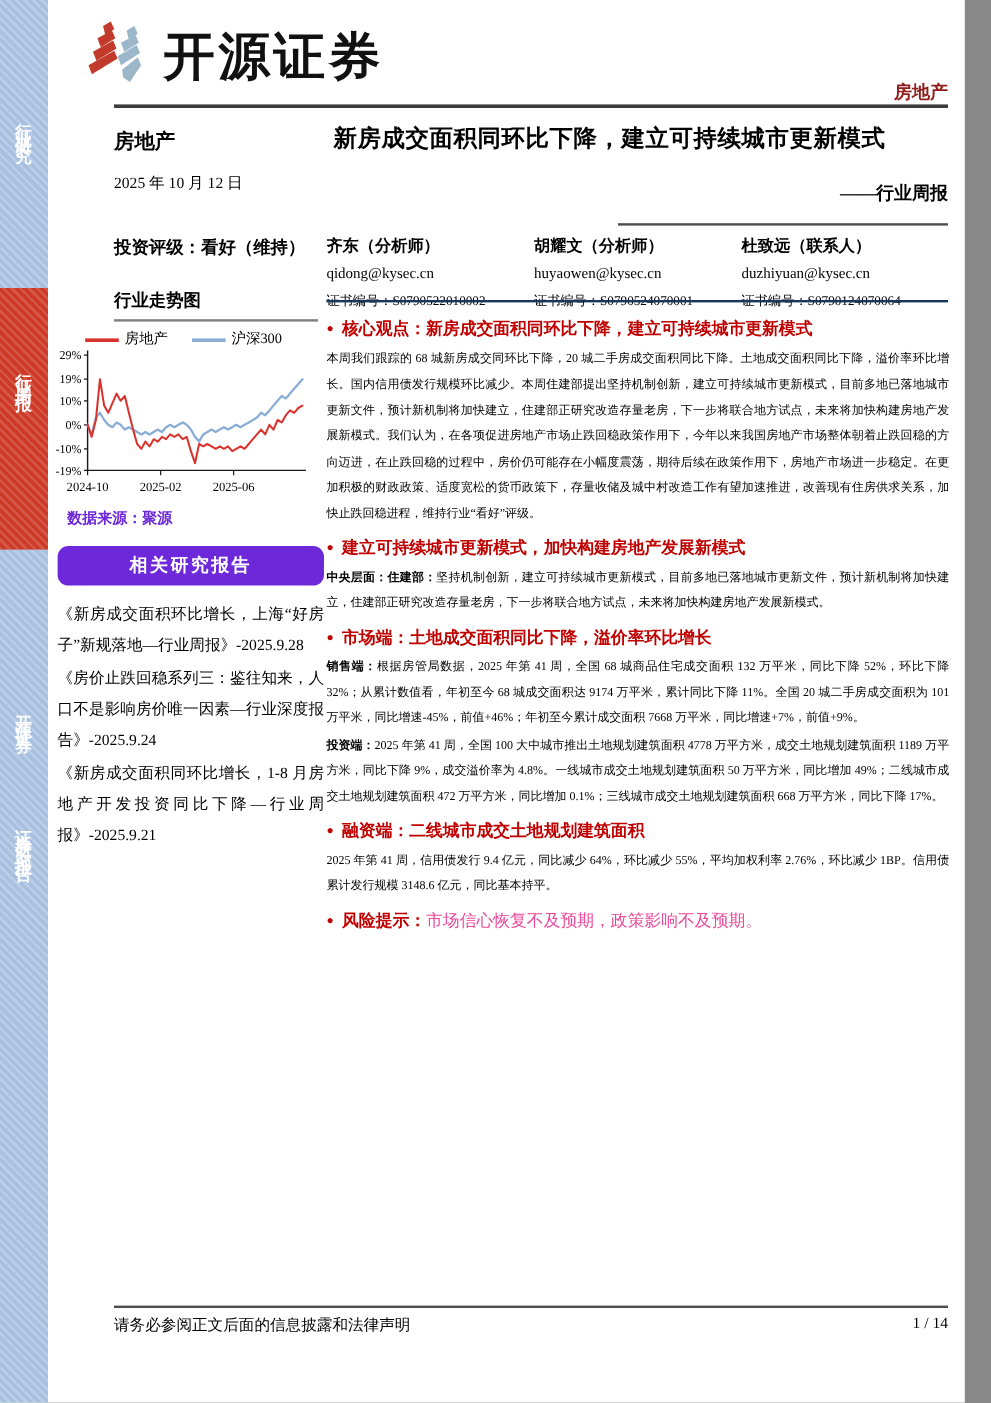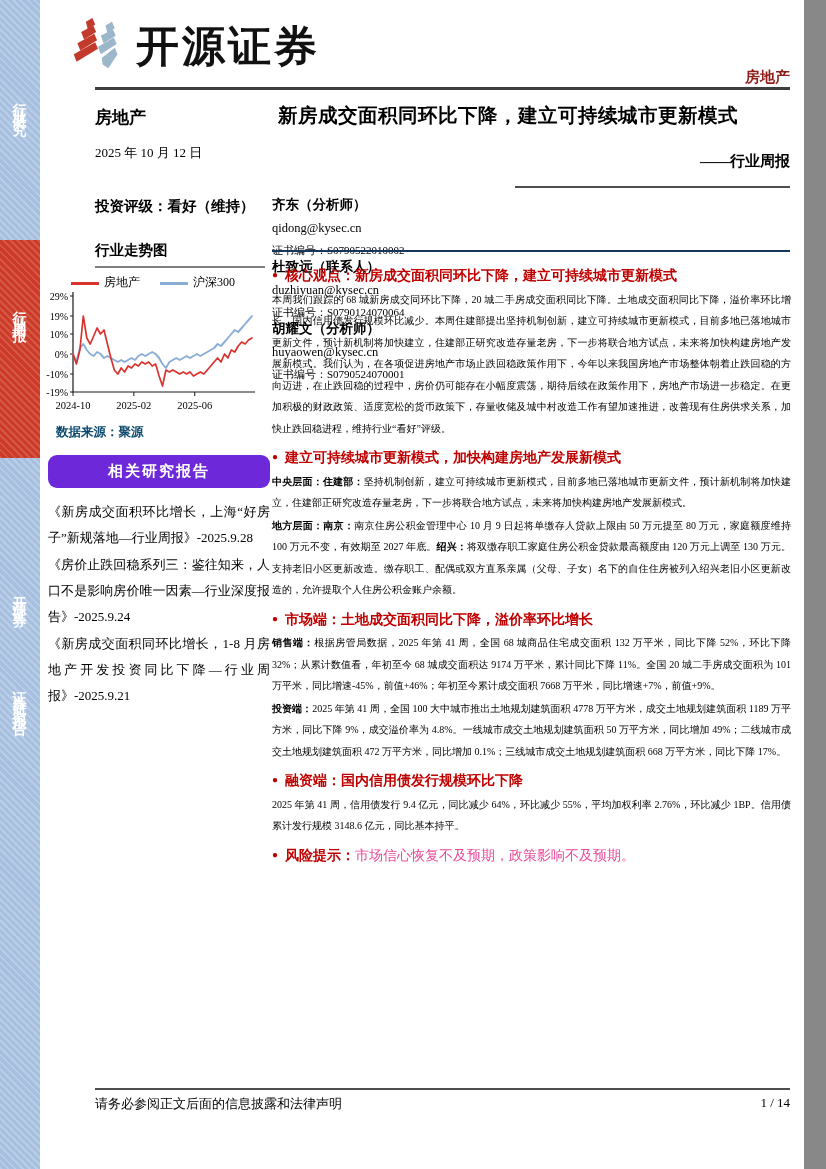--- a/index.html
+++ b/index.html
@@ -29,28 +29,28 @@
   .doc-subtitle{position:absolute;left:278px;top:152px;width:512px;text-align:right;font-size:15px;font-weight:bold;}
   .subtitle-rule{position:absolute;left:515px;top:186px;width:275px;height:2px;background:#4d4d4d;}
   
   .rating{position:absolute;left:95px;top:197px;font-size:14.5px;font-weight:bold;}
   .trend-title{position:absolute;left:95px;top:241px;font-size:14.5px;font-weight:bold;}
   .trend-rule{position:absolute;left:95px;top:266px;width:170px;height:2px;background:#7f7f7f;}
   .legend{position:absolute;left:44px;top:274px;width:218px;display:flex;justify-content:center;gap:20px;
           align-items:center;font-size:12px;}
   .legend .sw{display:inline-block;width:28px;height:3px;margin-right:5px;vertical-align:middle;}
   .trend-chart{position:absolute;left:42px;top:288px;}
-  .chart-source{position:absolute;left:56px;top:424px;font-size:12.5px;font-weight:bold;color:#0c4a6e;}
+  .chart-source{position:absolute;left:56px;top:424px;font-size:12.5px;font-weight:bold;color:#6d28d9;}
   .badge{position:absolute;left:48px;top:455px;width:222px;height:33px;background:#6d28d9;border-radius:9px;
          color:#fff;font-weight:bold;font-size:15px;display:flex;align-items:center;justify-content:center;
          font-family:"Liberation Sans",sans-serif;letter-spacing:2px;}
   .reports{position:absolute;left:48px;top:499px;width:222px;font-size:13px;line-height:26px;text-align:justify;}
   .reports .rpt{margin:0 0 1px 0;cursor:pointer;}
   
-  .analysts{position:absolute;left:272px;top:196px;width:519px;display:flex;flex-direction:column;}
+  .analysts{position:absolute;left:272px;top:196px;width:519px;display:flex;}
   .an{width:175px;}
   .an-name{font-weight:bold;font-size:13.5px;margin-bottom:7px;}
   .an-email{font-size:12.5px;margin-bottom:7px;}
   .an-cert{font-size:11px;}
   .analyst-rule{position:absolute;left:272px;top:250px;width:518px;height:2px;background:#17375e;}
   
   .main{position:absolute;left:272px;top:257px;width:519px;}
   .sec-h{color:#c00000;font-weight:bold;font-size:14px;margin:8px 0 3px 0;line-height:20px;}
   .sec-h .dot{font-size:10px;margin-right:7px;vertical-align:1.5px;}
   .sec-h .tail{color:#ec4899;font-weight:normal;}
@@ -143,46 +143,45 @@
     <p class="rpt">《新房成交面积同环比增长，1-8 月房地产开发投资同比下降—行业周报》-2025.9.21</p>
   </div>
 
   <div class="analysts">
     <div class="an">
       <div class="an-name">齐东（分析师）</div>
       <div class="an-email">qidong@kysec.cn</div>
       <div class="an-cert">证书编号：S0790522010002</div>
     </div>
     <div class="an">
+      <div class="an-name">胡耀文（分析师）</div>
+      <div class="an-email">huyaowen@kysec.cn</div>
+      <div class="an-cert">证书编号：S0790524070001</div>
+    </div>
+    <div class="an">
       <div class="an-name">杜致远（联系人）</div>
       <div class="an-email">duzhiyuan@kysec.cn</div>
       <div class="an-cert">证书编号：S0790124070064</div>
-    </div>
-    <div class="an">
-      <div class="an-name">胡耀文（分析师）</div>
-      <div class="an-email">huyaowen@kysec.cn</div>
-      <div class="an-cert">证书编号：S0790524070001</div>
     </div>
   </div>
   <div class="analyst-rule"></div>
 
   <div class="main">
 
     <div class="sec-h"><span class="dot">●</span><span>核心观点：新房成交面积同环比下降，建立可持续城市更新模式</span></div>
     <p class="para"><span>本周我们跟踪的 68 城新房成交同环比下降，20 城二手房成交面积同比下降。土地成交面积同比下降，溢价率环比增长。国内信用债发行规模环比减少。本周住建部提出坚持机制创新，建立可持续城市更新模式，目前多地已落地城市更新文件，预计新机制将加快建立，住建部正研究改造存量老房，下一步将联合地方试点，未来将加快构建房地产发展新模式。我们认为，在各项促进房地产市场止跌回稳政策作用下，今年以来我国房地产市场整体朝着止跌回稳的方向迈进，在止跌回稳的过程中，房价仍可能存在小幅度震荡，期待后续在政策作用下，房地产市场进一步稳定。在更加积极的财政政策、适度宽松的货币政策下，存量收储及城中村改造工作有望加速推进，改善现有住房供求关系，加快止跌回稳进程，维持行业“看好”评级。</span></p>
 
     <div class="sec-h"><span class="dot">●</span><span>建立可持续城市更新模式，加快构建房地产发展新模式</span></div>
     <p class="para"><span class="b">中央层面：住建部：</span><span>坚持机制创新，建立可持续城市更新模式，目前多地已落地城市更新文件，预计新机制将加快建立，住建部正研究改造存量老房，下一步将联合地方试点，未来将加快构建房地产发展新模式。</span></p>
-    <p class="para"><span class="b">地方层面：南京：</span><span>南京住房公积金管理中心 10 月 9 日起将单缴存人贷款上限由 50 万元提至 80 万元，家庭额度维持 100 万元不变，有效期至 2027 年底。</span><span class="b">绍兴：</span><span>将双缴存职工家庭住房公积金贷款最高额度由 120 万元上调至 130 万元。支持老旧小区更新改造。缴存职工、配偶或双方直系亲属（父母、子女）名下的自住住房被列入绍兴老旧小区更新改造的，允许提取个人住房公积金账户余额。</span></p>
 
     <div class="sec-h"><span class="dot">●</span><span>市场端：土地成交面积同比下降，溢价率环比增长</span></div>
     <p class="para"><span class="b">销售端：</span><span>根据房管局数据，2025 年第 41 周，全国 68 城商品住宅成交面积 132 万平米，同比下降 52%，环比下降 32%；从累计数值看，年初至今 68 城成交面积达 9174 万平米，累计同比下降 11%。全国 20 城二手房成交面积为 101 万平米，同比增速-45%，前值+46%；年初至今累计成交面积 7668 万平米，同比增速+7%，前值+9%。</span></p>
     <p class="para"><span class="b">投资端：</span><span>2025 年第 41 周，全国 100 大中城市推出土地规划建筑面积 4778 万平方米，成交土地规划建筑面积 1189 万平方米，同比下降 9%，成交溢价率为 4.8%。一线城市成交土地规划建筑面积 50 万平方米，同比增加 49%；二线城市成交土地规划建筑面积 472 万平方米，同比增加 0.1%；三线城市成交土地规划建筑面积 668 万平方米，同比下降 17%。</span></p>
 
-    <div class="sec-h"><span class="dot">●</span><span>融资端：国内信用债发行规模环比下降</span></div>
+    <div class="sec-h"><span class="dot">●</span><span>融资端：二线城市成交土地规划建筑面积</span></div>
     <p class="para"><span>2025 年第 41 周，信用债发行 9.4 亿元，同比减少 64%，环比减少 55%，平均加权利率 2.76%，环比减少 1BP。信用债累计发行规模 3148.6 亿元，同比基本持平。</span></p>
 
     <div class="sec-h"><span class="dot">●</span><span>风险提示：</span><span class="tail">市场信心恢复不及预期，政策影响不及预期。</span></div>
   </div>
 
   <div class="footer-rule"></div>
   <div class="footer-disclaimer">请务必参阅正文后面的信息披露和法律声明</div>
   <div class="footer-page">1 / 14</div>
 
 </div>

